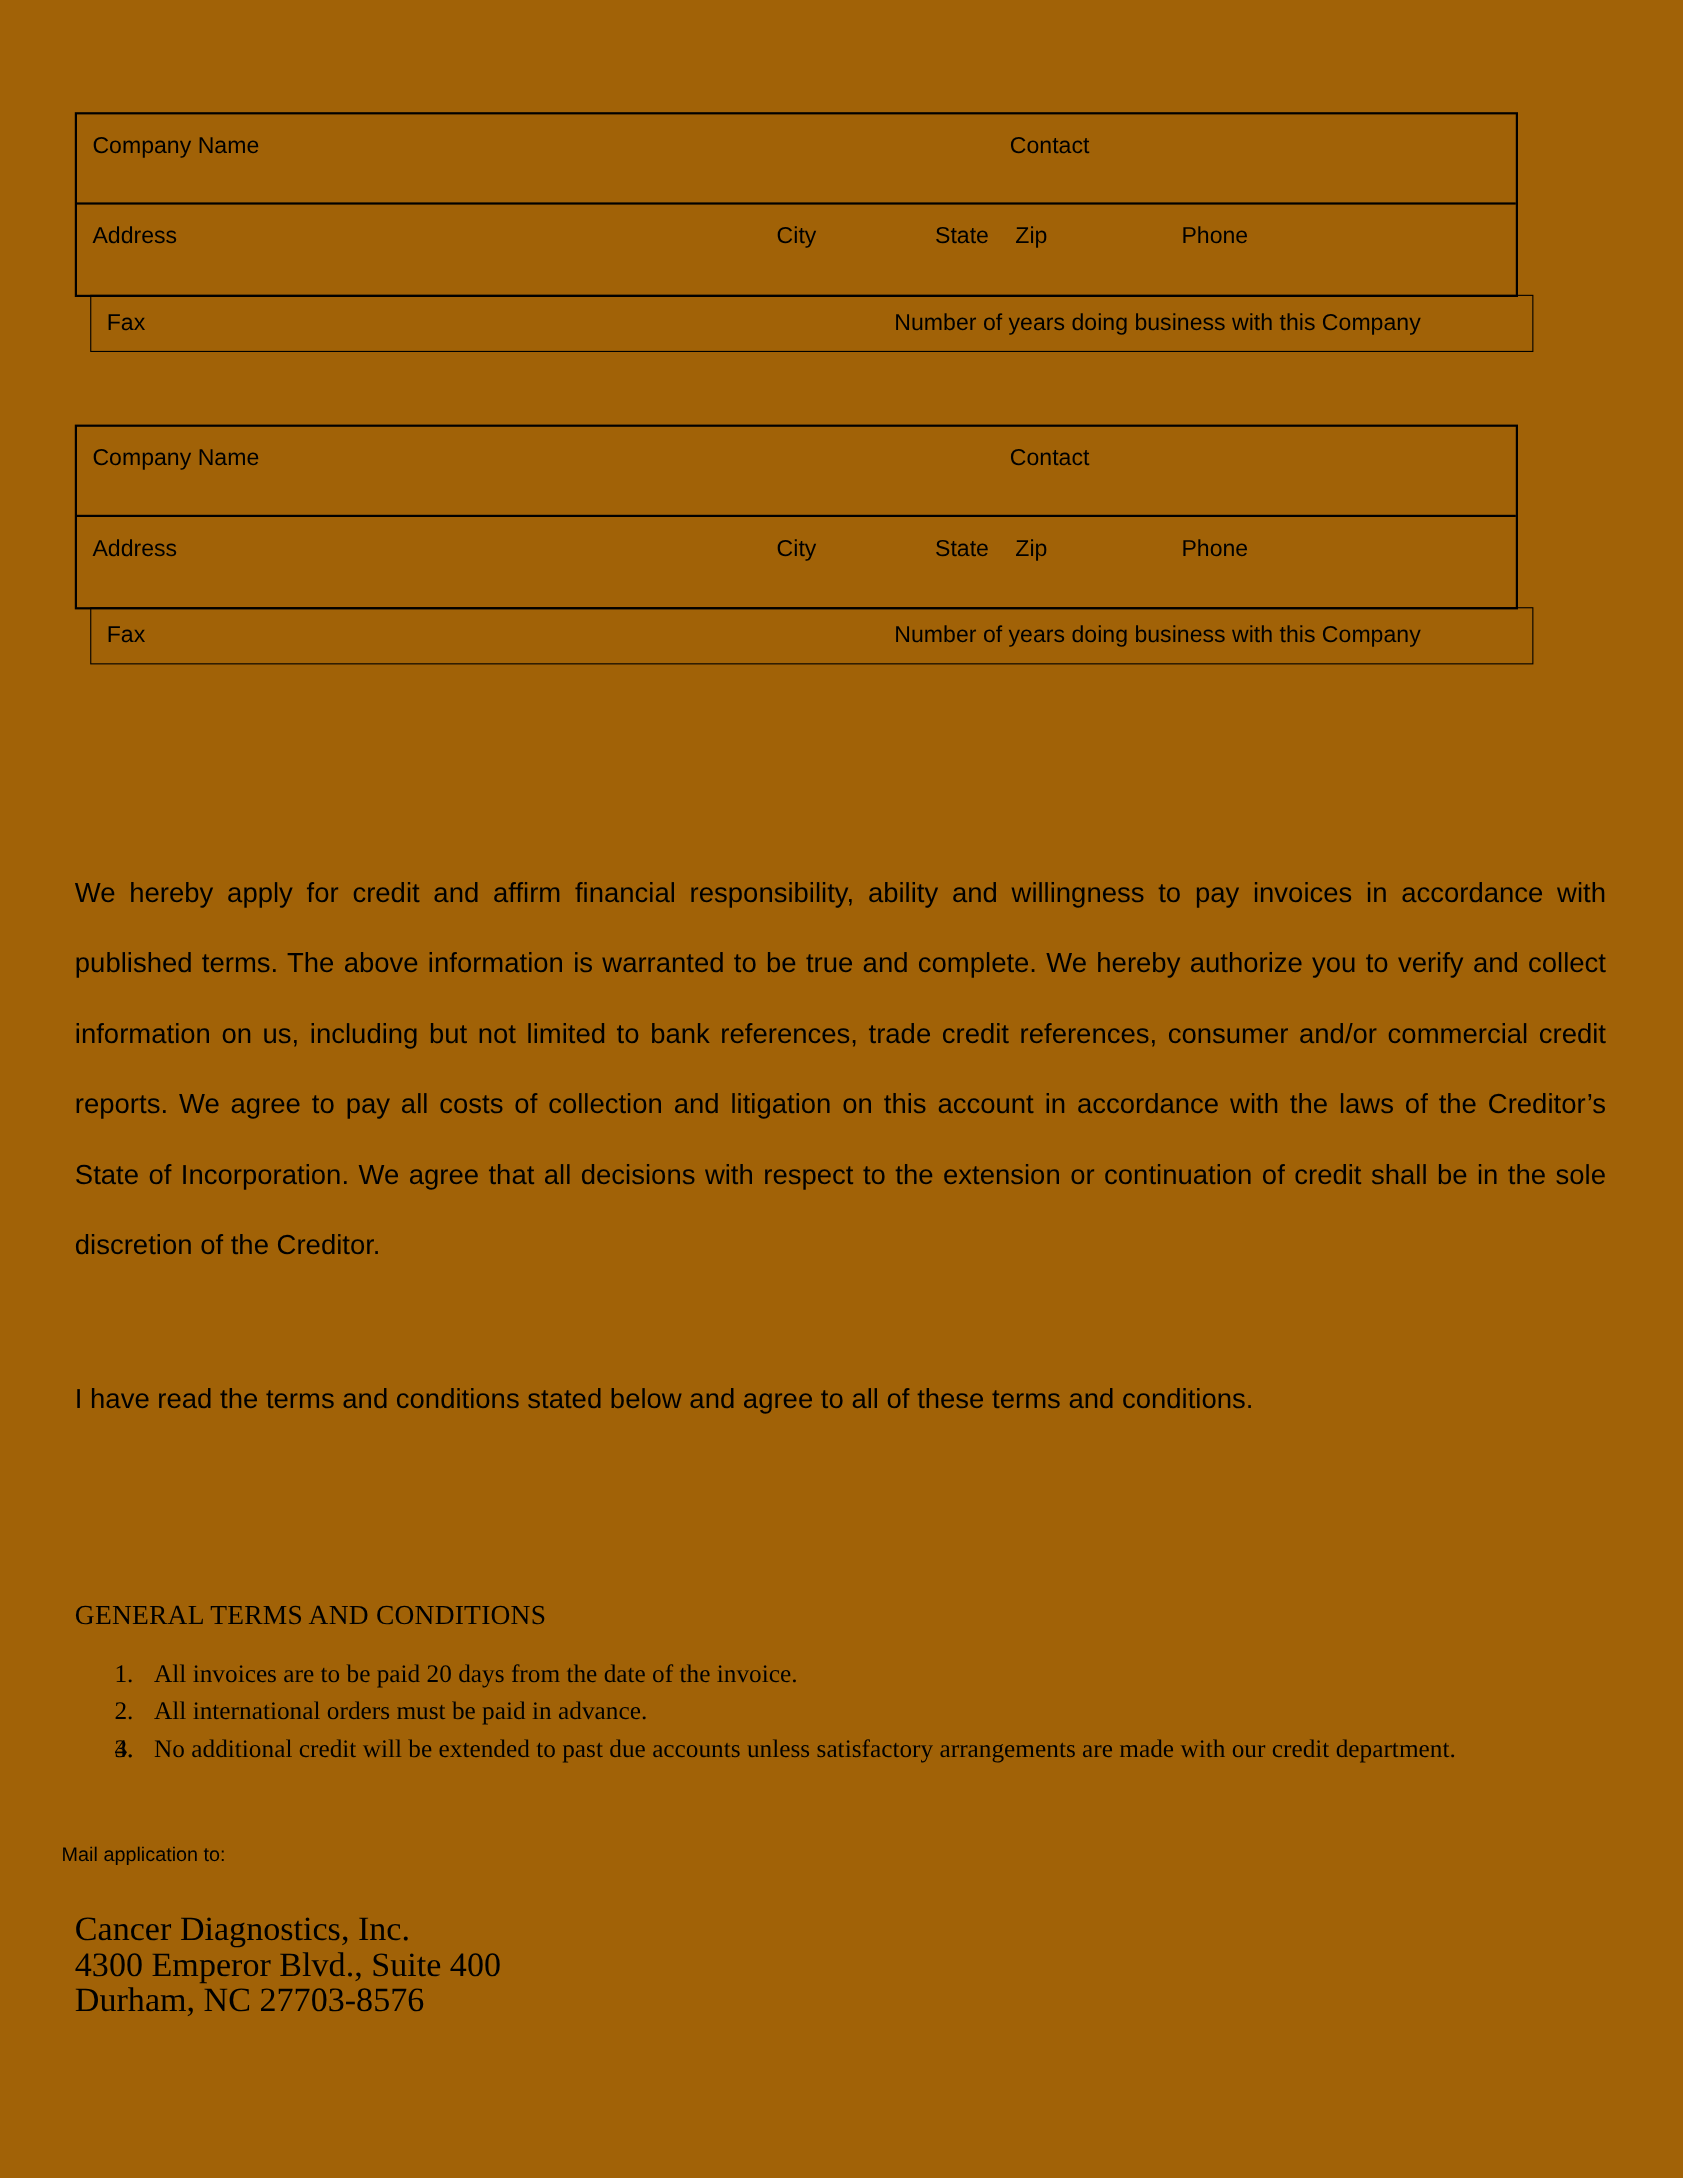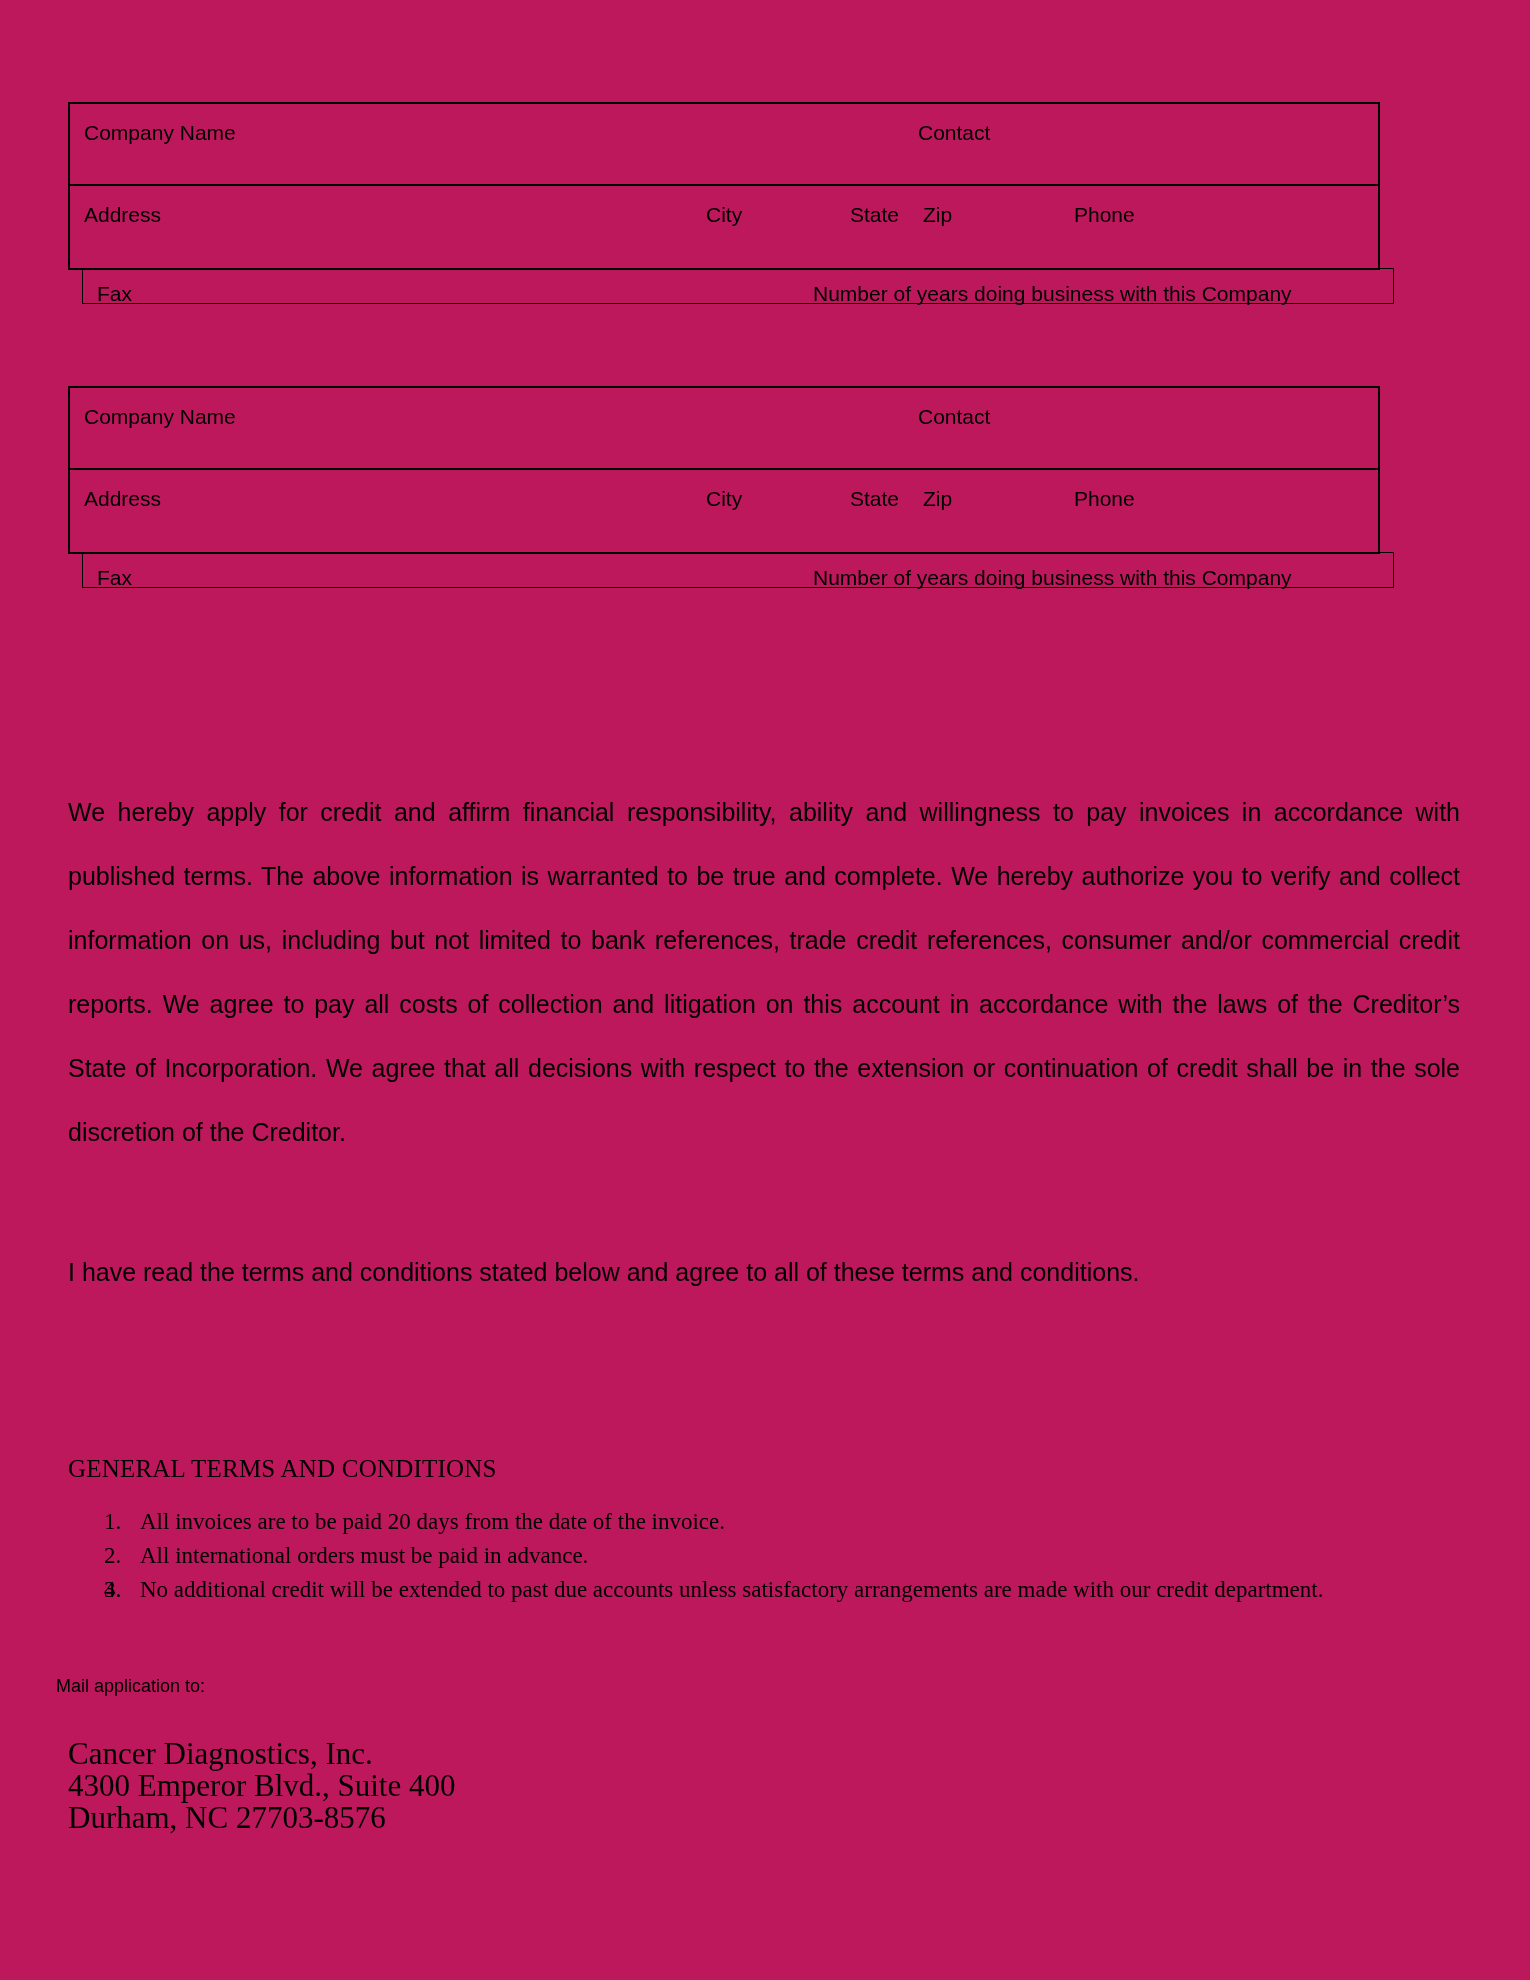--- a/index.html
+++ b/index.html
@@ -5,21 +5,21 @@
 <style>
   html, body {
     margin: 0;
     padding: 0;
     background: #ffffff;
   }
   .page {
     position: relative;
     width: 1530px;
     height: 1980px;
-    background: #be185d;
+    background: #a16207;
     font-family: "Liberation Sans", sans-serif;
     color: #000000;
     overflow: hidden;
   }
 
   
   .ref-block {
     position: absolute;
     left: 68px;
   }
@@ -41,21 +41,21 @@
     position: absolute;
     top: 16px;
     font-size: 21px;
     line-height: 26px;
     white-space: nowrap;
   }
 
   .ref-fax {
     position: relative;
     width: 1312px;
-    height: 36px;
+    height: 52px;
     border: 1px solid #000;
     box-sizing: border-box;
     margin-left: 14px;
     margin-top: -2px;
   }
   .ref-fax .cell {
     position: absolute;
     top: 12px;
     font-size: 21px;
     line-height: 26px;

